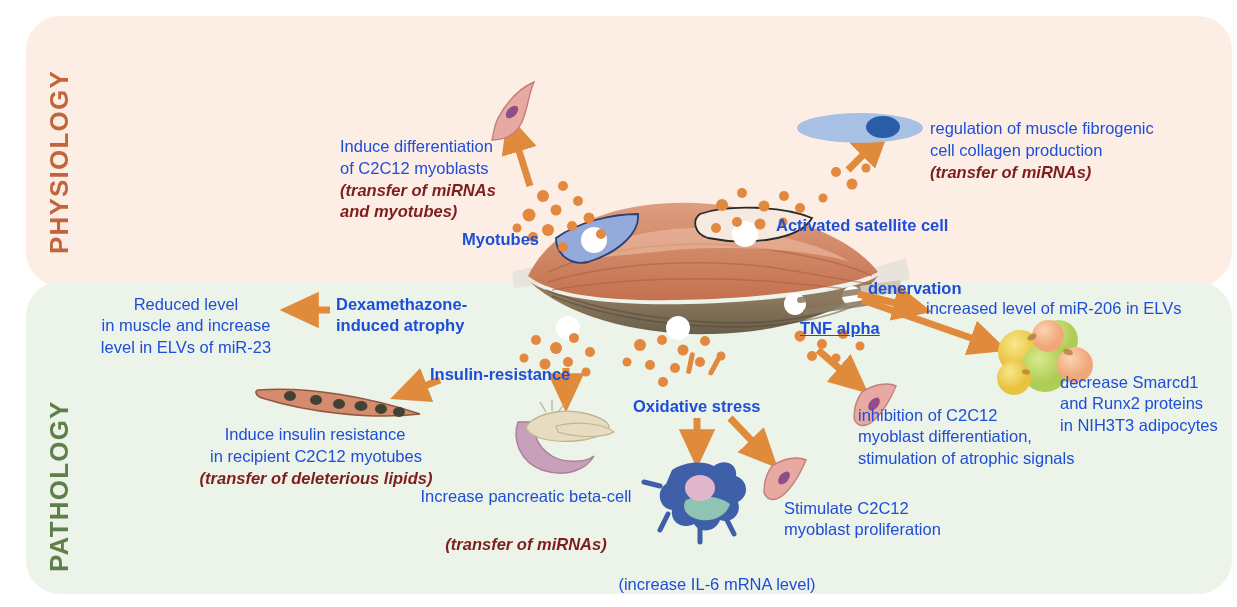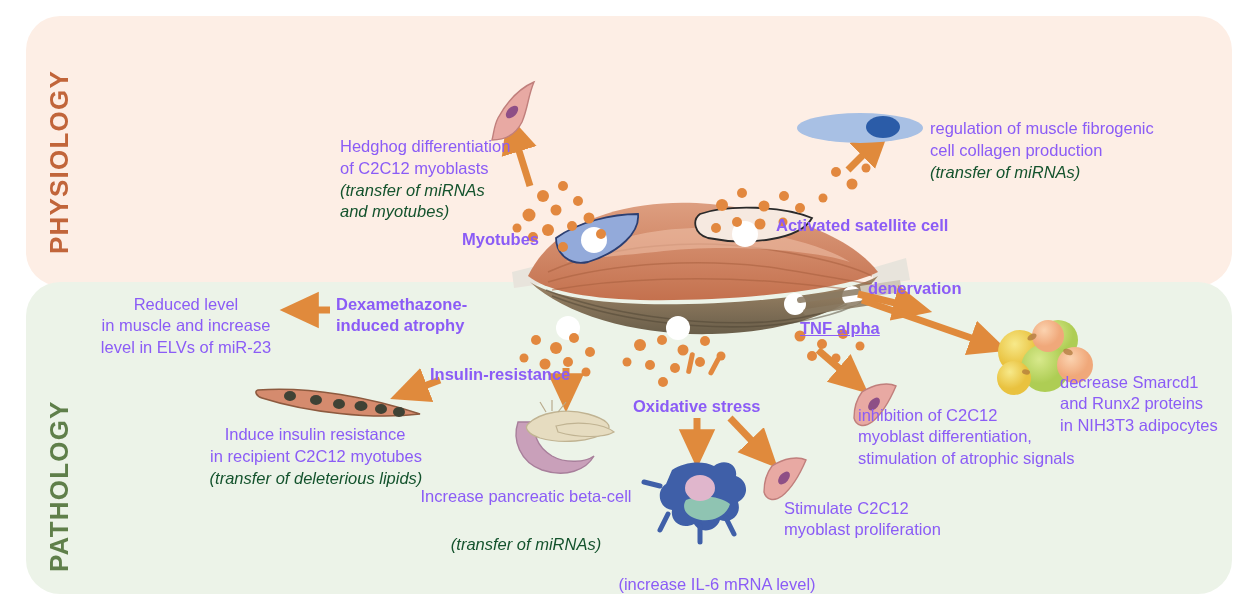--- a/index.html
+++ b/index.html
@@ -50,25 +50,25 @@
     height: 210px;
     font-size: 26px;
     color: #5f7f4a;
     display: flex; align-items: center;
   }
   
   .txt {
     position: absolute;
     font-size: 16.5px;
     line-height: 1.30;
-    color: #8b5cf6;
+    color: #1d4ed8;
     white-space: pre-line;
   }
   .txt.bold { font-weight: bold; }
-  .txt.red  { color: #14532d; font-style: italic; font-weight: normal; }
+  .txt.red  { color: #7f1d1d; font-style: italic; font-weight: bold; }
   .txt.c    { text-align: center; }
   
   #art {
     position: absolute;
     left: 0; top: 0;
     width: 1237px; height: 607px;
     pointer-events: none;
   }
 </style>
 </head>
@@ -310,21 +310,21 @@
       <circle cx="1014" cy="378" r="17" fill="url(#adipoA)"></circle>
       <circle cx="1048" cy="336" r="16" fill="url(#adipoC)"></circle>
       <g fill="#b07a3c" opacity="0.75">
         <ellipse cx="1032" cy="337" rx="5" ry="3" transform="rotate(-30 1032 337)"></ellipse>
         <ellipse cx="1068" cy="352" rx="5" ry="3" transform="rotate(20 1068 352)"></ellipse>
         <ellipse cx="1026" cy="372" rx="4" ry="2.6" transform="rotate(10 1026 372)"></ellipse>
       </g>
     </g>
   </svg>
 
-  <div class="txt" style="left:340px; top:136px; width:200px;">Hedghog differentiation</div>
+  <div class="txt" style="left:340px; top:136px; width:200px;">Induce differentiation</div>
   <div class="txt" style="left:340px; top:158px; width:210px;">of C2C12 myoblasts</div>
   <div class="txt red" style="left:340px; top:180px; width:210px;">(transfer of miRNAs
 and myotubes)</div>
 
   <div class="txt bold" style="left:462px; top:229px;">Myotubes</div>
 
   <div class="txt bold" style="left:776px; top:215px;">Activated satellite cell</div>
 
   <div class="txt" style="left:930px; top:118px; width:270px;">regulation of muscle fibrogenic</div>
   <div class="txt" style="left:930px; top:140px; width:270px;">cell collagen production</div>
@@ -354,18 +354,19 @@
 myoblast proliferation</div>
 
   <div class="txt bold" style="left:800px; top:318px;text-decoration:underline;">TNF alpha</div>
 
   <div class="txt" style="left:858px; top:405px; width:248px;">inhibition of C2C12
 myoblast differentiation,
 stimulation of atrophic signals</div>
 
   <div class="txt bold" style="left:868px; top:278px;">denervation</div>
 
+  <div class="txt" style="left:926px; top:298px; width:300px;">increased level of miR-206 in ELVs</div>
 
   <div class="txt" style="left:1060px; top:372px; width:170px;">decrease Smarcd1
 and Runx2 proteins
 in NIH3T3 adipocytes</div>
 
 </div>
 
 </body></html>

